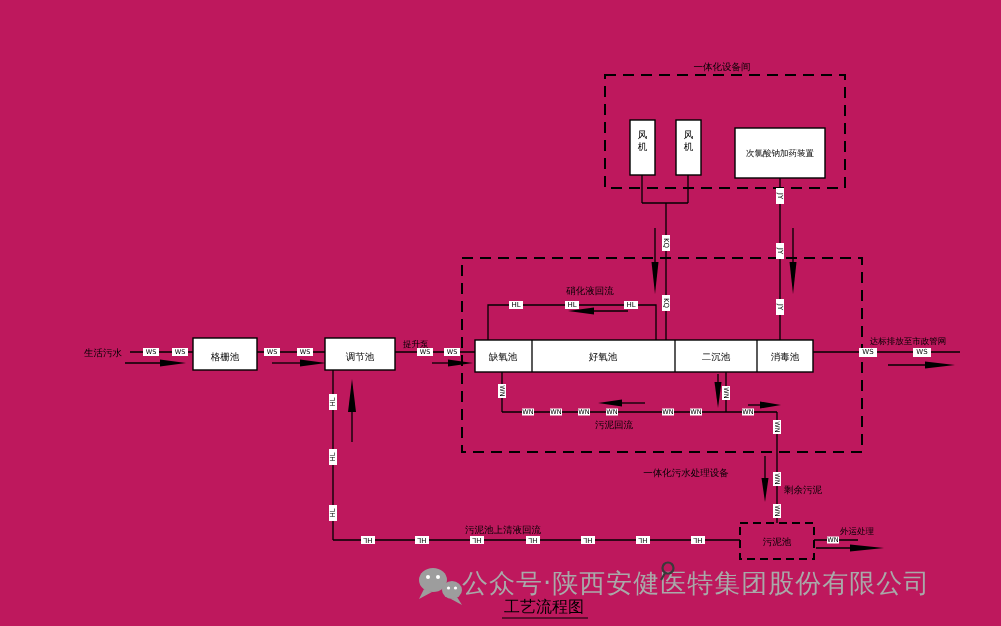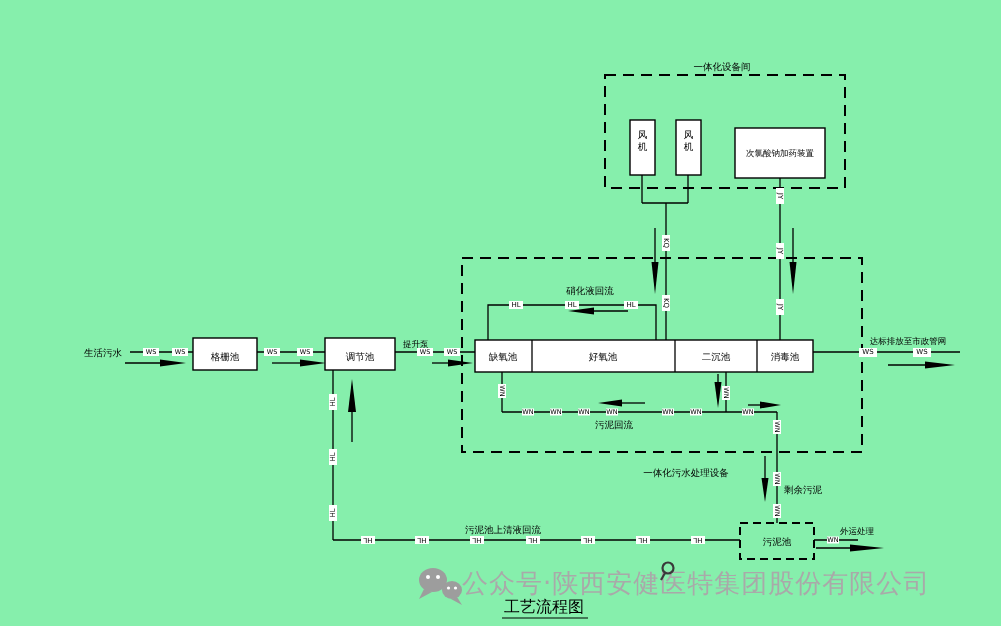--- a/index.html
+++ b/index.html
@@ -1,16 +1,16 @@
 <!DOCTYPE html>
 <html><head>
 <meta charset="utf-8">
 <style>
   html,body{margin:0;padding:0;background:#fff;}
-  .stage{position:relative;width:1001px;height:626px;background:#86efac;overflow:hidden;}
+  .stage{position:relative;width:1001px;height:626px;background:#be185d;overflow:hidden;}
   svg text{font-family:"DejaVu Sans",sans-serif;fill:#000;}
   .pipe{stroke:#000;stroke-width:1.3;fill:none;}
   .box{fill:#fff;stroke:#000;stroke-width:1.4;}
   .dashed{fill:none;stroke:#000;stroke-width:2;stroke-dasharray:11 7;}
   .dashed-sm{fill:none;stroke:#000;stroke-width:2;stroke-dasharray:8 5;}
   .ah{fill:#000;stroke:none;}
   .tbg{fill:#fff;stroke:none;}
   .lbl{font-size:9.5px;}
   .lbl8{font-size:8.5px;}
   .mark{font-size:7px;}

